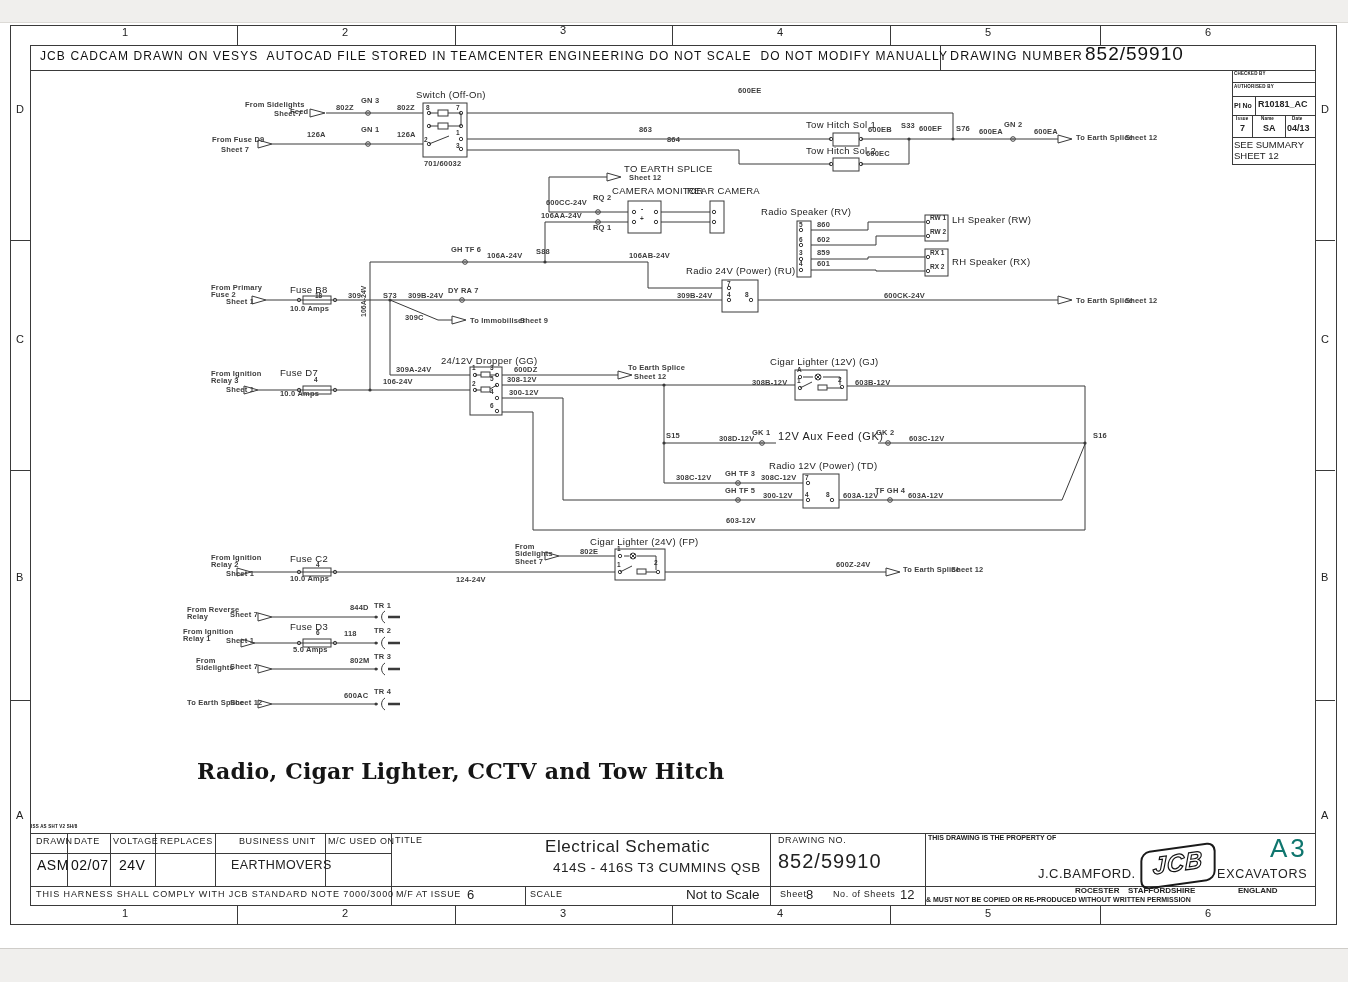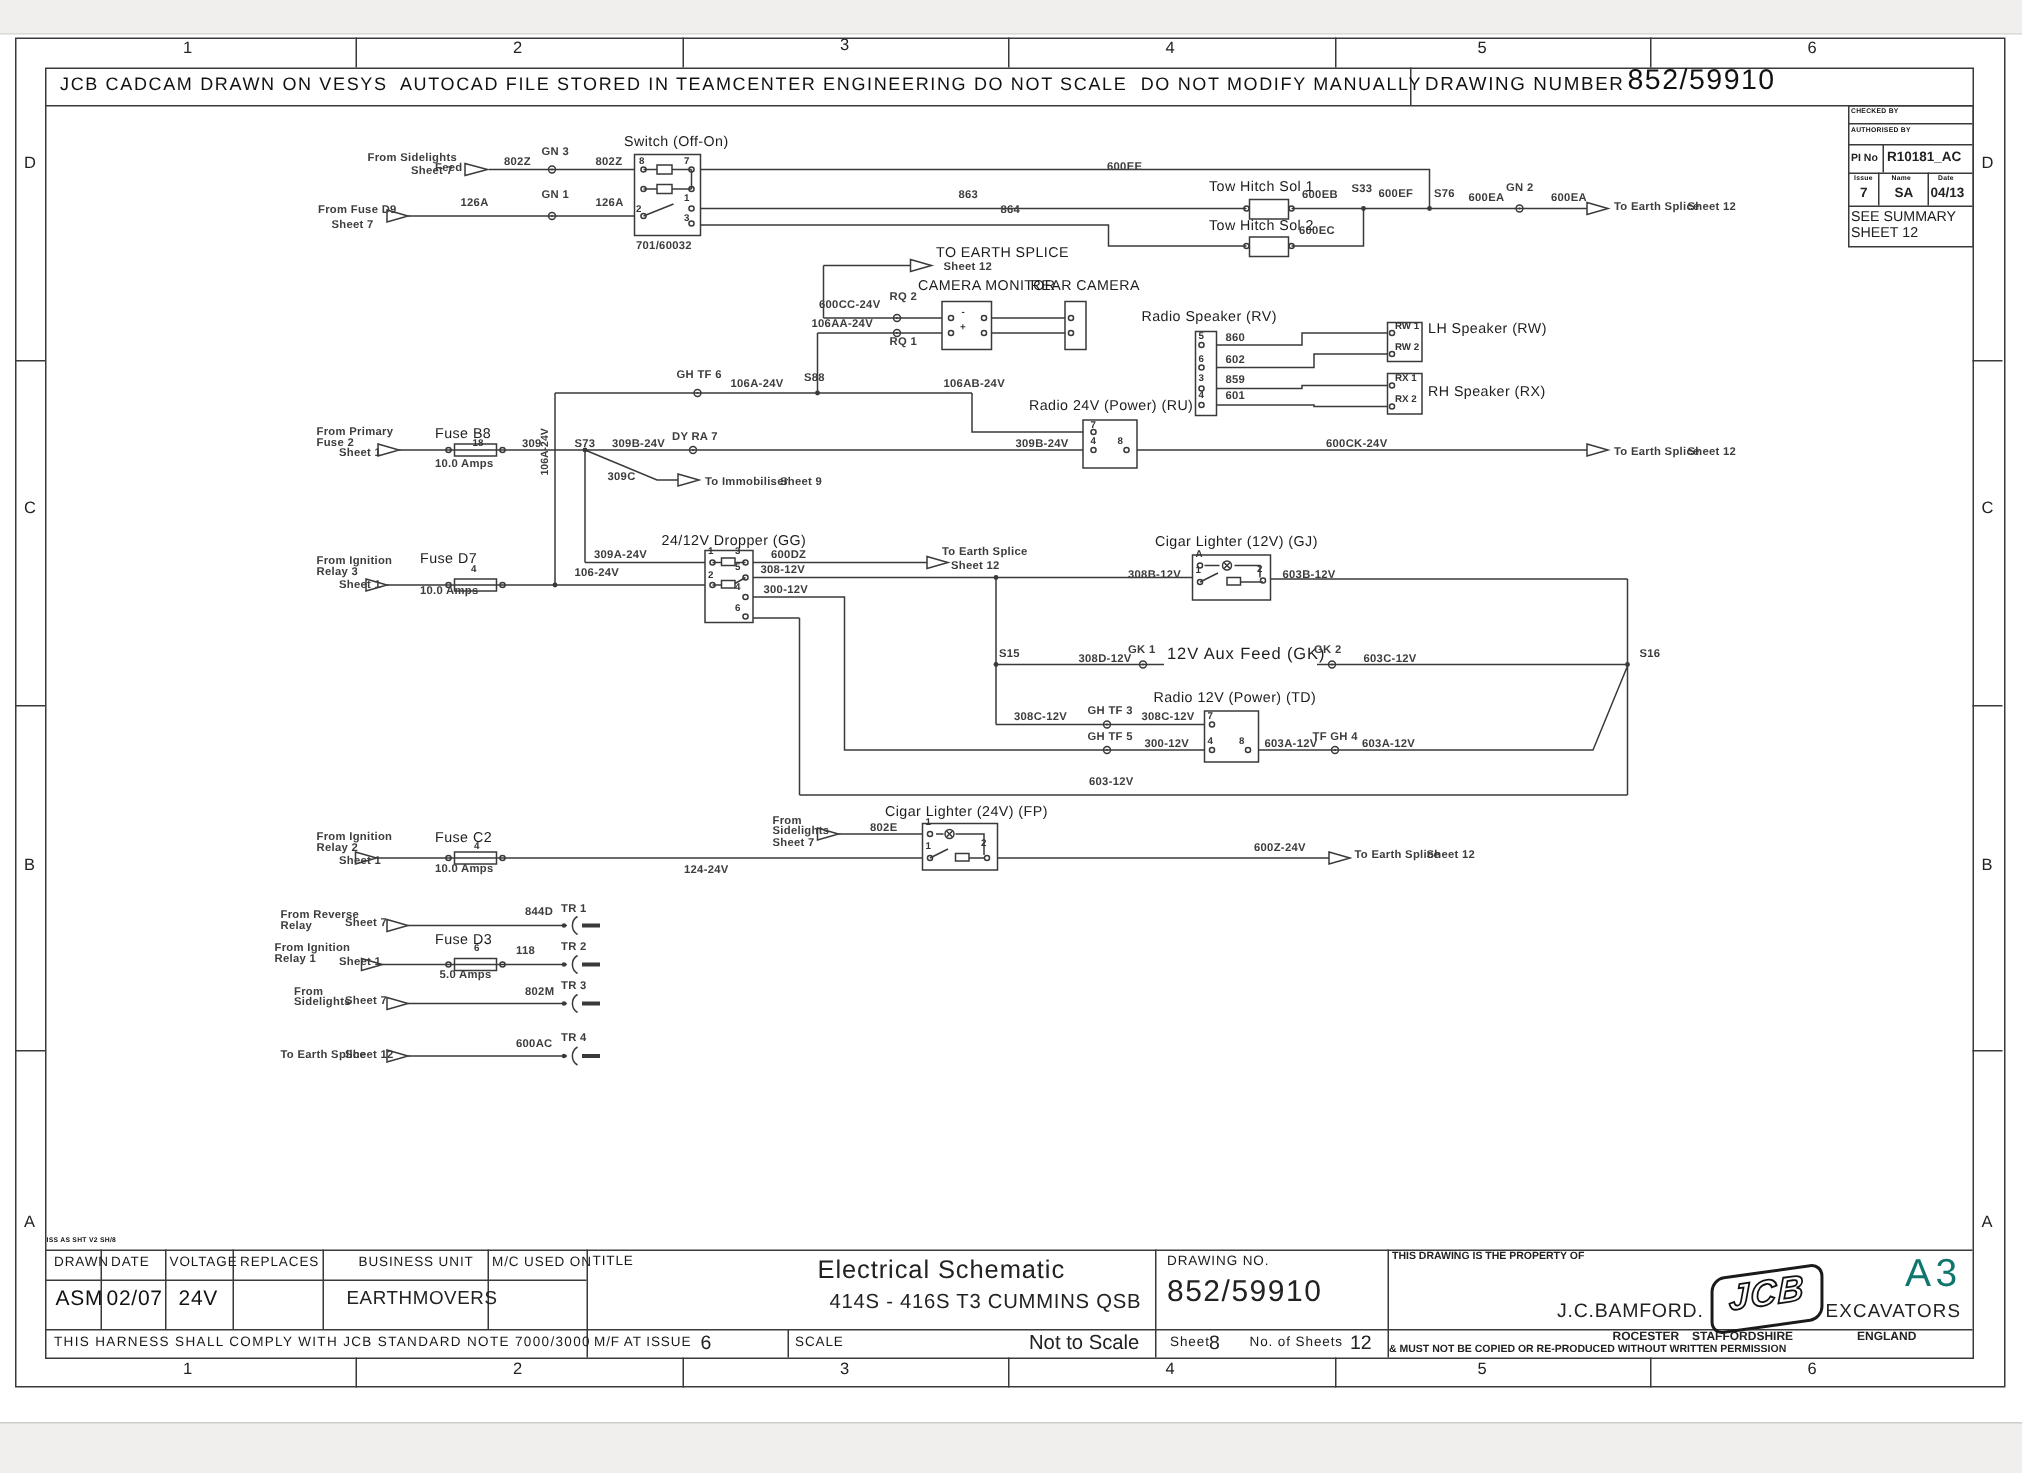--- a/index.html
+++ b/index.html
@@ -290,21 +290,21 @@
       <div class="t s" style="left: 212px; top: 136px;">From Fuse D9</div>
       <div class="t s" style="left: 221px; top: 146px;">Sheet 7</div>
       <div class="t s" style="left: 307px; top: 131px;">126A</div>
       <div class="t s" style="left: 361px; top: 126px;">GN 1</div>
       <div class="t s" style="left: 397px; top: 131px;">126A</div>
       <div class="t p" style="left: 426px; top: 105px;">8</div>
       <div class="t p" style="left: 456px; top: 105px;">7</div>
       <div class="t p" style="left: 424px; top: 137px;">2</div>
       <div class="t p" style="left: 456px; top: 130px;">1</div>
       <div class="t p" style="left: 456px; top: 143px;">3</div>
-      <div class="t s" style="left: 706px; top: 107px; padding-left: 32px;">600EE</div>
+      <div class="t s" style="left: 706px; top: 87px; padding-left: 32px;">600EE</div>
       <div class="t s" style="left: 639px; top: 126px;">863</div>
       <div class="t s" style="left: 627px; top: 136px; margin-left: 40px;">864</div>
       <div class="t m" style="left: 806px; top: 120px;">Tow Hitch Sol 1</div>
       <div class="t m" style="left: 806px; top: 146px;">Tow Hitch Sol 2</div>
       <div class="t s" style="left: 868px; top: 126px;">600EB</div>
       <div class="t s" style="left: 901px; top: 122px;">S33</div>
       <div class="t s" style="left: 919px; top: 125px;">600EF</div>
       <div class="t s" style="left: 956px; top: 125px;">S76</div>
       <div class="t s" style="left: 979px; top: 128px;">600EA</div>
       <div class="t s" style="left: 1004px; top: 121px;">GN 2</div>
@@ -444,20 +444,21 @@
       <div class="t s" style="left: 196px; top: 664px;">Sidelights</div>
       <div class="t s" style="left: 230px; top: 663px;">Sheet 7</div>
       <div class="t s" style="left: 350px; top: 657px;">802M</div>
       <div class="t s" style="left: 374px; top: 653px;">TR 3</div>
       <div class="t s" style="left: 187px; top: 699px;">To Earth Splice</div>
       <div class="t s" style="left: 230px; top: 699px;">Sheet 12</div>
       <div class="t s" style="left: 344px; top: 692px;">600AC</div>
       <div class="t s" style="left: 374px; top: 688px;">TR 4</div>
     </div>
 
+  <div class="t sheet-title" style="left:197px;top:760px;">Radio, Cigar Lighter, CCTV and Tow Hitch</div>
 
   <div class="line" style="left:30px;top:833px;width:1285px;height:1px;"></div>
   <div class="line" style="left:30px;top:853px;width:361px;height:1px;"></div>
   <div class="line" style="left:30px;top:886px;width:1285px;height:1px;"></div>
   <div class="line" style="left:67px;top:833px;width:1px;height:53px;"></div>
   <div class="line" style="left:110px;top:833px;width:1px;height:53px;"></div>
   <div class="line" style="left:155px;top:833px;width:1px;height:53px;"></div>
   <div class="line" style="left:215px;top:833px;width:1px;height:53px;"></div>
   <div class="line" style="left:325px;top:833px;width:1px;height:53px;"></div>
   <div class="line" style="left:391px;top:833px;width:1px;height:72px;"></div>

